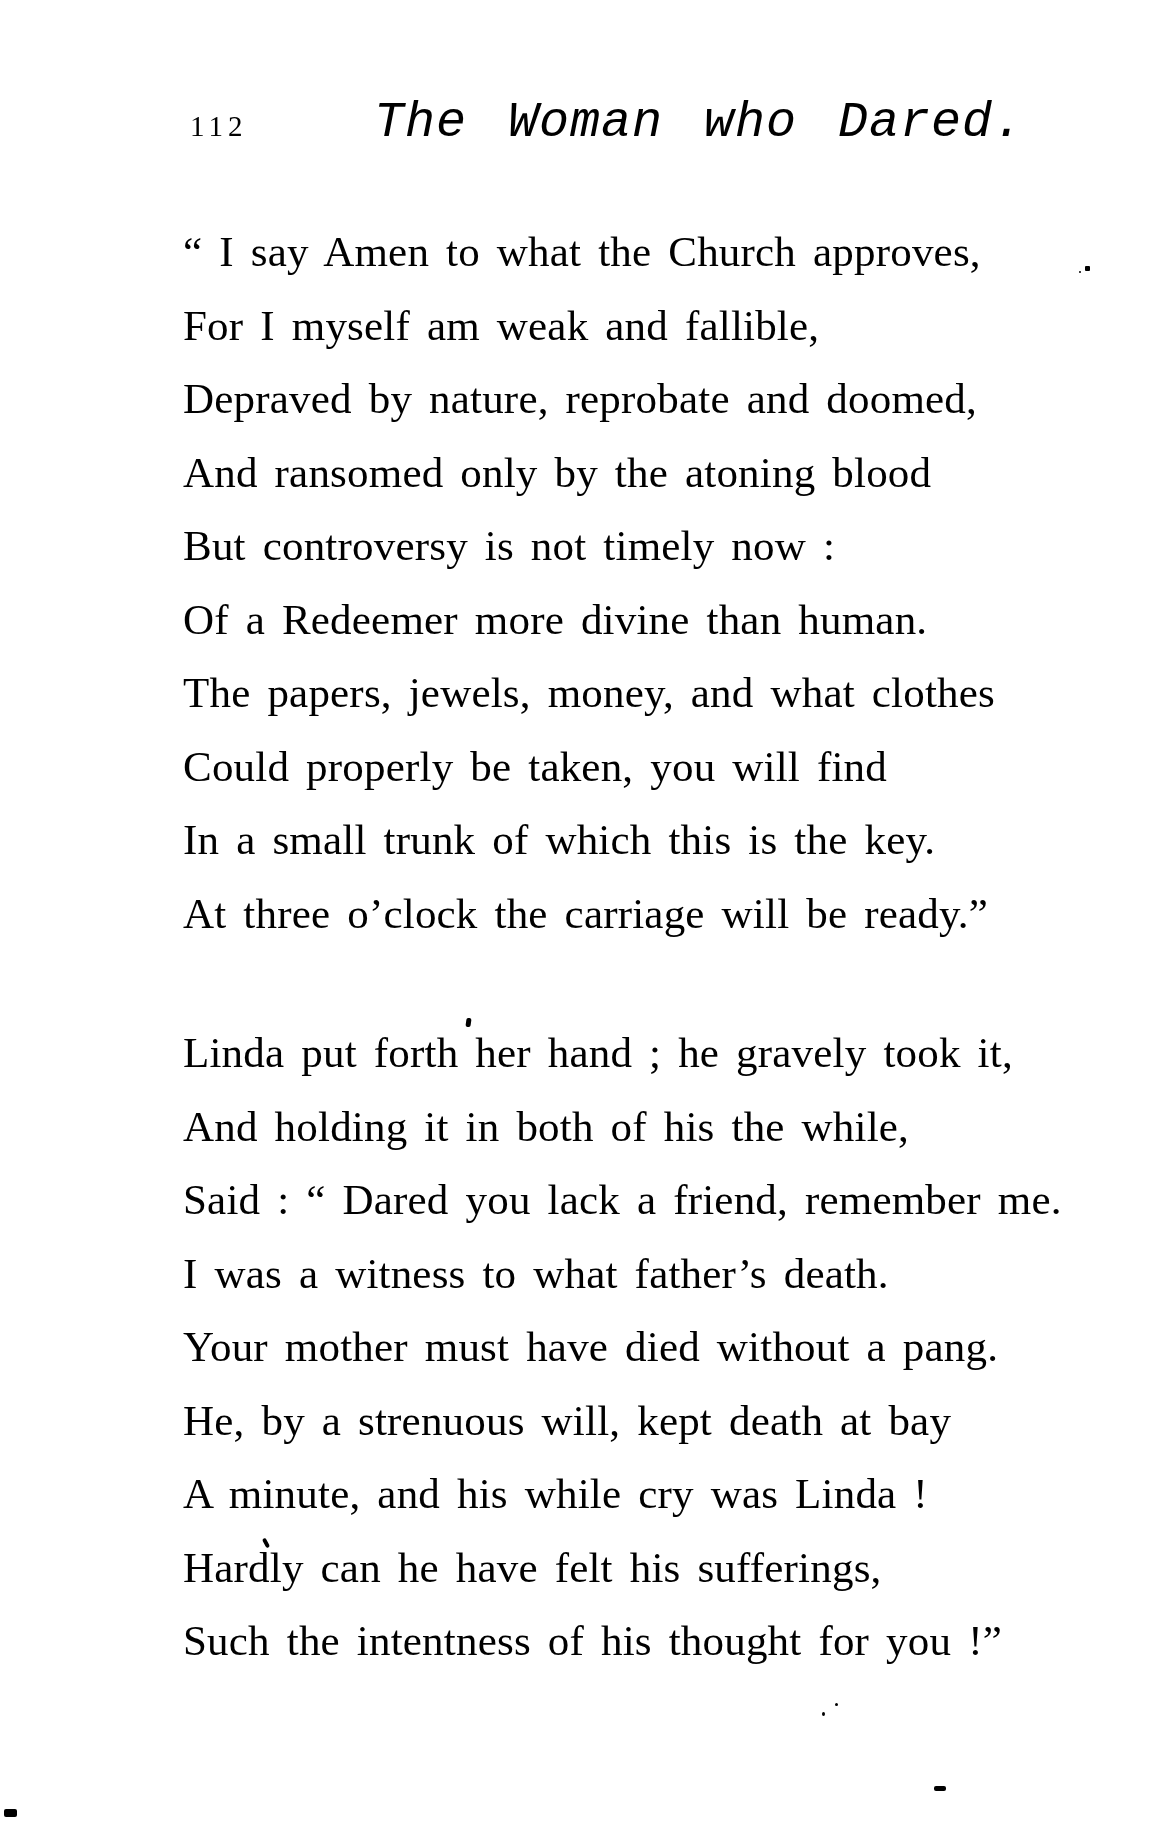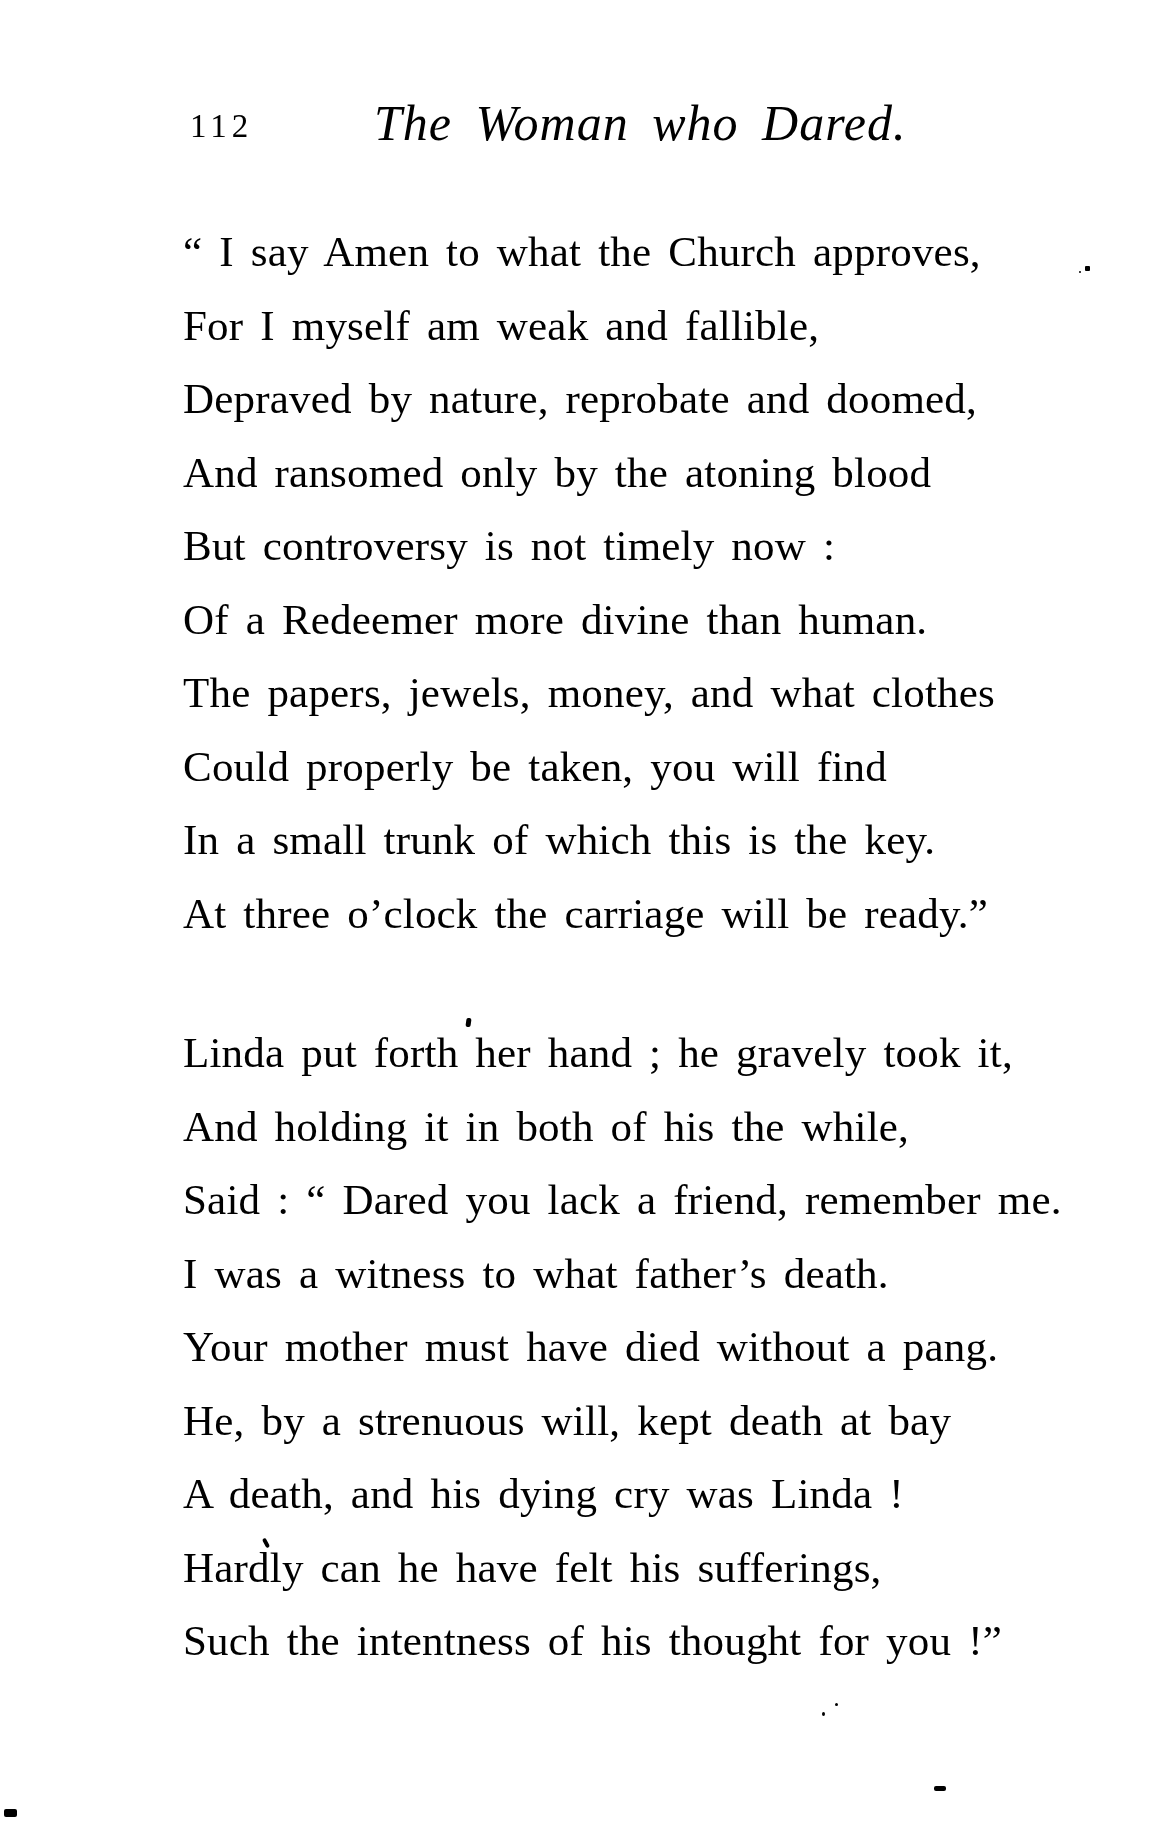--- a/index.html
+++ b/index.html
@@ -5,28 +5,28 @@
   html,body{margin:0;padding:0;}
   body{
     width:1172px;height:1833px;position:relative;
     background:#ffffff;color:#000000;
     font-family:"Liberation Serif","DejaVu Serif",serif;
     overflow:hidden;
   }
   .page{position:absolute;inset:0;background:#ffffff;}
   .page-number{
     position:absolute;left:190px;top:111px;
-    font-size:33px;letter-spacing:5px;line-height:31px;
+    font-size:29px;letter-spacing:5px;line-height:31px;
     color:#000;
   }
   .running-title{
     position:absolute;left:374px;top:97px;
     font-size:50px;font-style:italic;line-height:52px;
     letter-spacing:1px;word-spacing:10px;
-    color:#000;white-space:nowrap;
+    color:#000;white-space:nowrap;font-family:Liberation Mono, monospace;
   }
   .stanza{
     position:absolute;left:183px;width:960px;
     font-size:43px;line-height:73.5px;
     letter-spacing:0.2px;word-spacing:6px;
     white-space:nowrap;
   }
   .stanza-1{top:215px;}
   .stanza-2{top:1016px;}
   .poem-line{height:73.5px;}
@@ -63,21 +63,21 @@
       <div class="poem-line">At three o’clock the carriage will be ready.”</div>
     </div>
 
   <div class="stanza stanza-2">
       <div class="poem-line">Linda put forth her hand ; he gravely took it,</div>
       <div class="poem-line">And holding it in both of his the while,</div>
       <div class="poem-line">Said : “ Dared you lack a friend, remember me.</div>
       <div class="poem-line">I was a witness to what father’s death.</div>
       <div class="poem-line">Your mother must have died without a pang.</div>
       <div class="poem-line">He, by a strenuous will, kept death at bay</div>
-      <div class="poem-line">A death, and his dying cry was Linda !</div>
+      <div class="poem-line">A minute, and his while cry was Linda !</div>
       <div class="poem-line">Hardly can he have felt his sufferings,</div>
       <div class="poem-line">Such the intentness of his thought for you !”</div>
     </div>
 
   <span class="speck speck-a"></span>
   <span class="speck speck-a2"></span>
   <span class="speck speck-b"></span>
   <span class="speck speck-c"></span>
   <span class="speck speck-d1"></span>
   <span class="speck speck-d2"></span>

